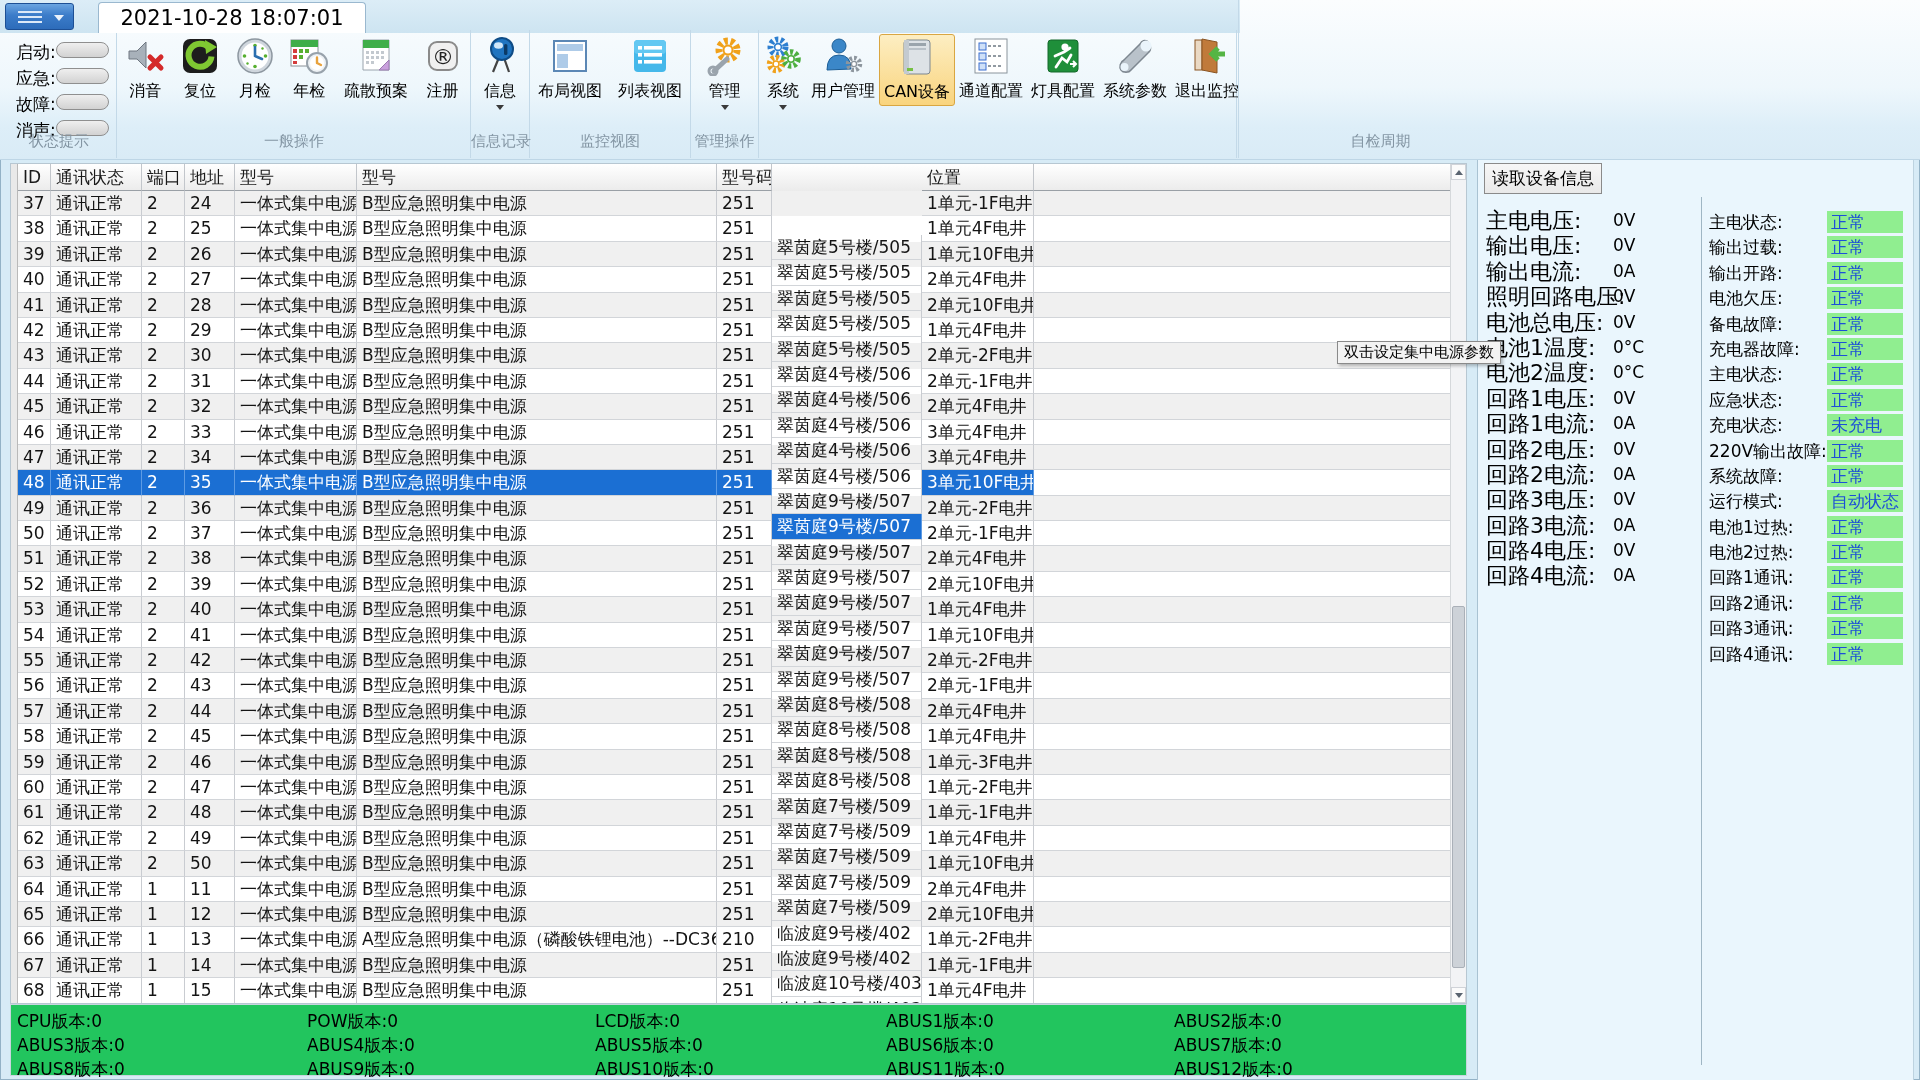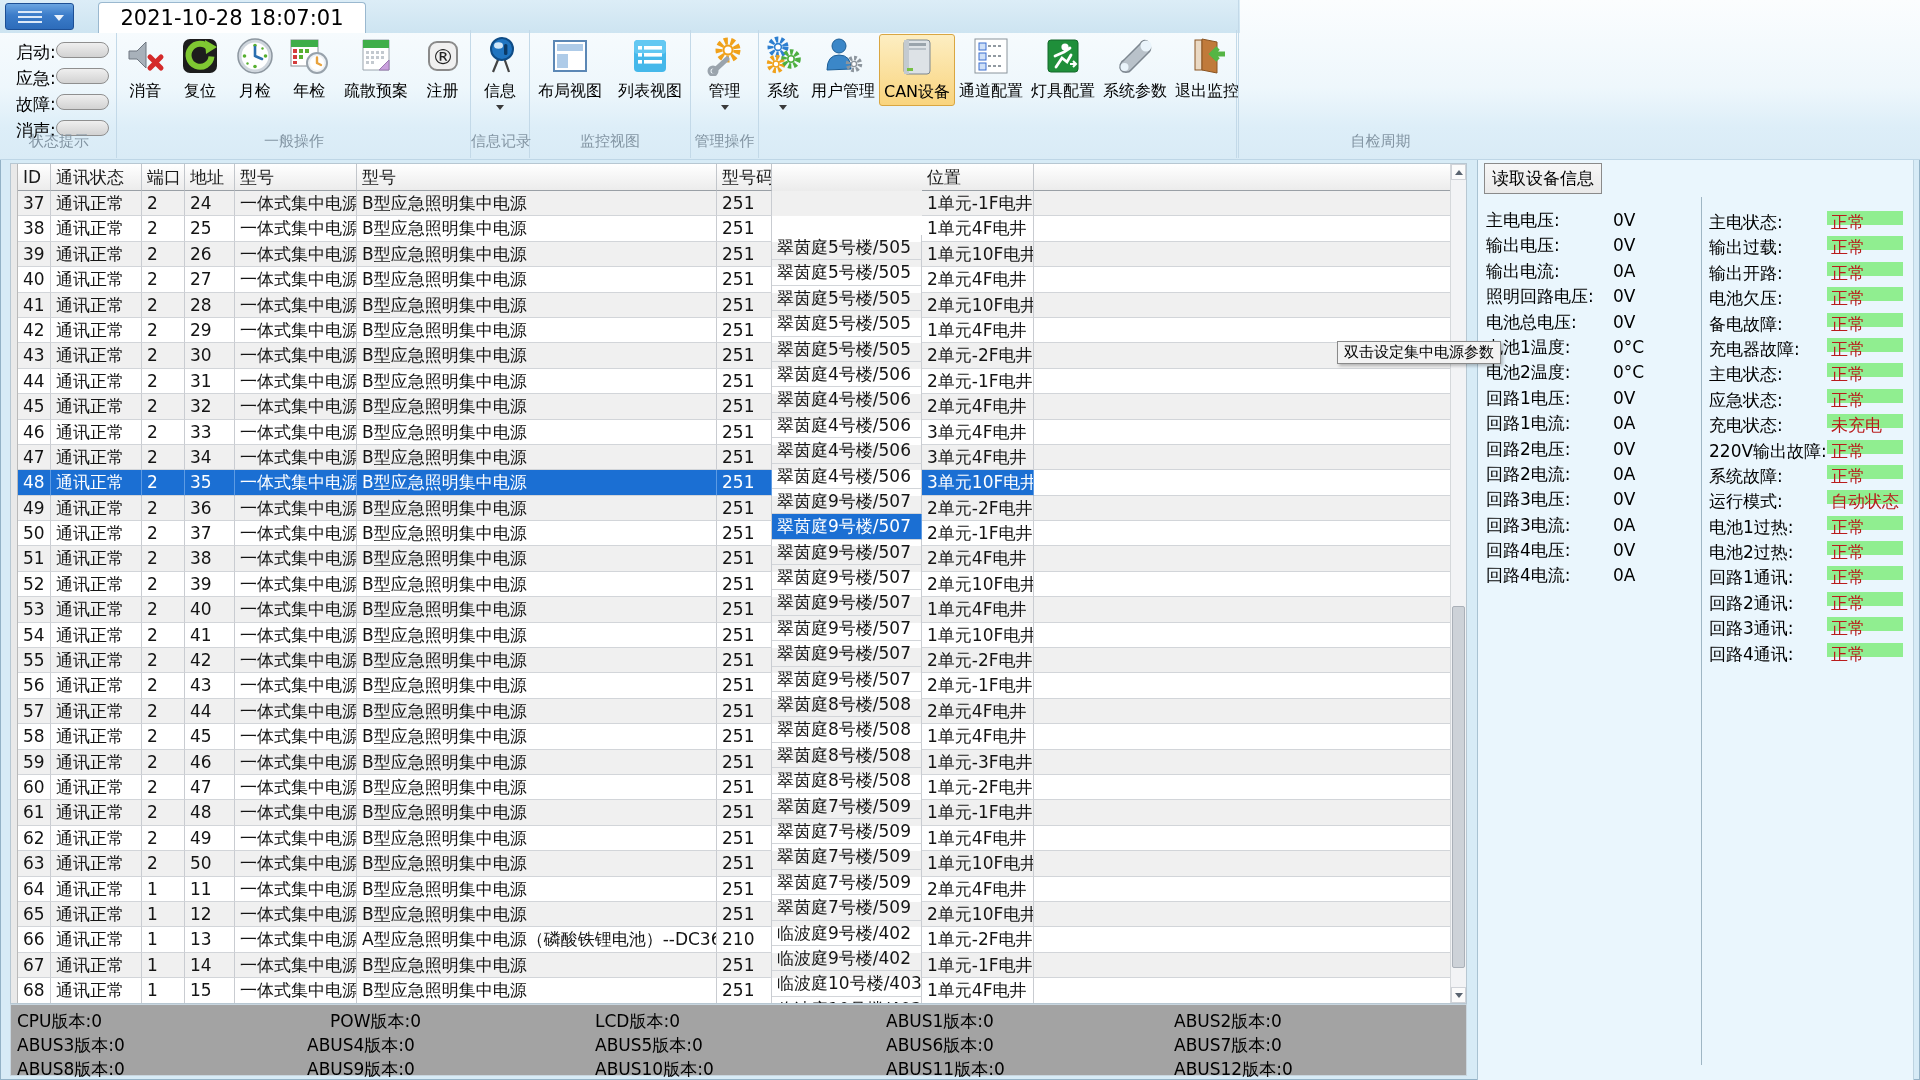--- a/index.html
+++ b/index.html
@@ -74,36 +74,36 @@
   .trow.sel .cell.c9 { background:#fff; color:#141414; border-right-color:#c9ccd1; }
 
   
   #device-panel { position:absolute; left:1477px; top:160px; width:437px; height:920px;
     background:#eaf6fd; border-left:1px solid #a9c2d2; box-shadow: inset -1px 0 0 #bdd3e0; }
   #read-btn { position:absolute; left:6px; top:3px; width:118px; height:31px; background:linear-gradient(#f7f7f7,#e9e9e9);
     border:1px solid #8a8a8a; font-size:17px; text-align:center; line-height:29px; color:#000; cursor:pointer; }
   #panel-divider { position:absolute; left:223px; top:37px; width:1px; height:868px; background:#9fb6c4; }
   #meas-list { position:absolute; left:8px; top:48px; width:210px; }
   .meas-row { position:relative; height:25.4px; }
-  .mlabel { position:absolute; left:0; font-size:17px; line-height:25px; white-space:nowrap; color:#000; }
+  .mlabel { position:absolute; left:0; font-size:22px; line-height:25px; white-space:nowrap; color:#000; }
   .mval { position:absolute; left:127px; font-size:17px; line-height:25px; color:#000; }
   #stat-list { position:absolute; left:231px; top:50px; width:203px; }
   .stat-row { position:relative; height:25.4px; }
   .slabel { position:absolute; left:0; font-size:17px; line-height:25px; white-space:nowrap; color:#000; }
-  .sbox { position:absolute; left:118px; top:1px; width:76px; height:14px; background:#90ee90;
-    font-size:17px; line-height:22px; padding-left:4px; color:#b91c1c; white-space:nowrap; }
+  .sbox { position:absolute; left:118px; top:1px; width:76px; height:22px; background:#90ee90;
+    font-size:17px; line-height:22px; padding-left:4px; color:#1d4ed8; white-space:nowrap; }
 
   
   #tooltip { position:absolute; left:1337px; top:341px; height:23px; padding:0 6px; background:#f3f3f3;
     border:1px solid #8a8a8a; font-size:15px; line-height:21px; color:#000; white-space:nowrap;
     box-shadow:2px 2px 3px rgba(0,0,0,0.25); z-index:50; }
 
   
   #version-bar { position:absolute; left:10px; top:1004px; width:1457px; height:72px;
-    background:#a3a3a3; border:1px solid #c9d6df; }
+    background:#22c55e; border:1px solid #c9d6df; }
   .vitem { position:absolute; font-size:17px; color:#000; white-space:nowrap; }
 </style>
 </head>
 <body>
 
 <div id="app">
 
   <div id="ribbon">
     <div id="tabstrip"></div>
 
@@ -904,21 +904,21 @@
           <span class="slabel">回路4通讯:</span>
           <span class="sbox">正常</span>
         </div>
       </div>
   </div>
 
   <div id="tooltip">双击设定集中电源参数</div>
 
   <div id="version-bar">
       <span class="vitem" style="left: 6px; top: 5px;">CPU版本:0</span>
-      <span class="vitem" style="left: 296px; top: 5px; margin-left: 23px;">POW版本:0</span>
+      <span class="vitem" style="left: 296px; top: 5px;">POW版本:0</span>
       <span class="vitem" style="left: 584px; top: 5px;">LCD版本:0</span>
       <span class="vitem" style="left: 875px; top: 5px;">ABUS1版本:0</span>
       <span class="vitem" style="left: 1163px; top: 5px;">ABUS2版本:0</span>
       <span class="vitem" style="left: 6px; top: 29px;">ABUS3版本:0</span>
       <span class="vitem" style="left: 296px; top: 29px;">ABUS4版本:0</span>
       <span class="vitem" style="left: 584px; top: 29px;">ABUS5版本:0</span>
       <span class="vitem" style="left: 875px; top: 29px;">ABUS6版本:0</span>
       <span class="vitem" style="left: 1163px; top: 29px;">ABUS7版本:0</span>
       <span class="vitem" style="left: 6px; top: 53px;">ABUS8版本:0</span>
       <span class="vitem" style="left: 296px; top: 53px;">ABUS9版本:0</span>

